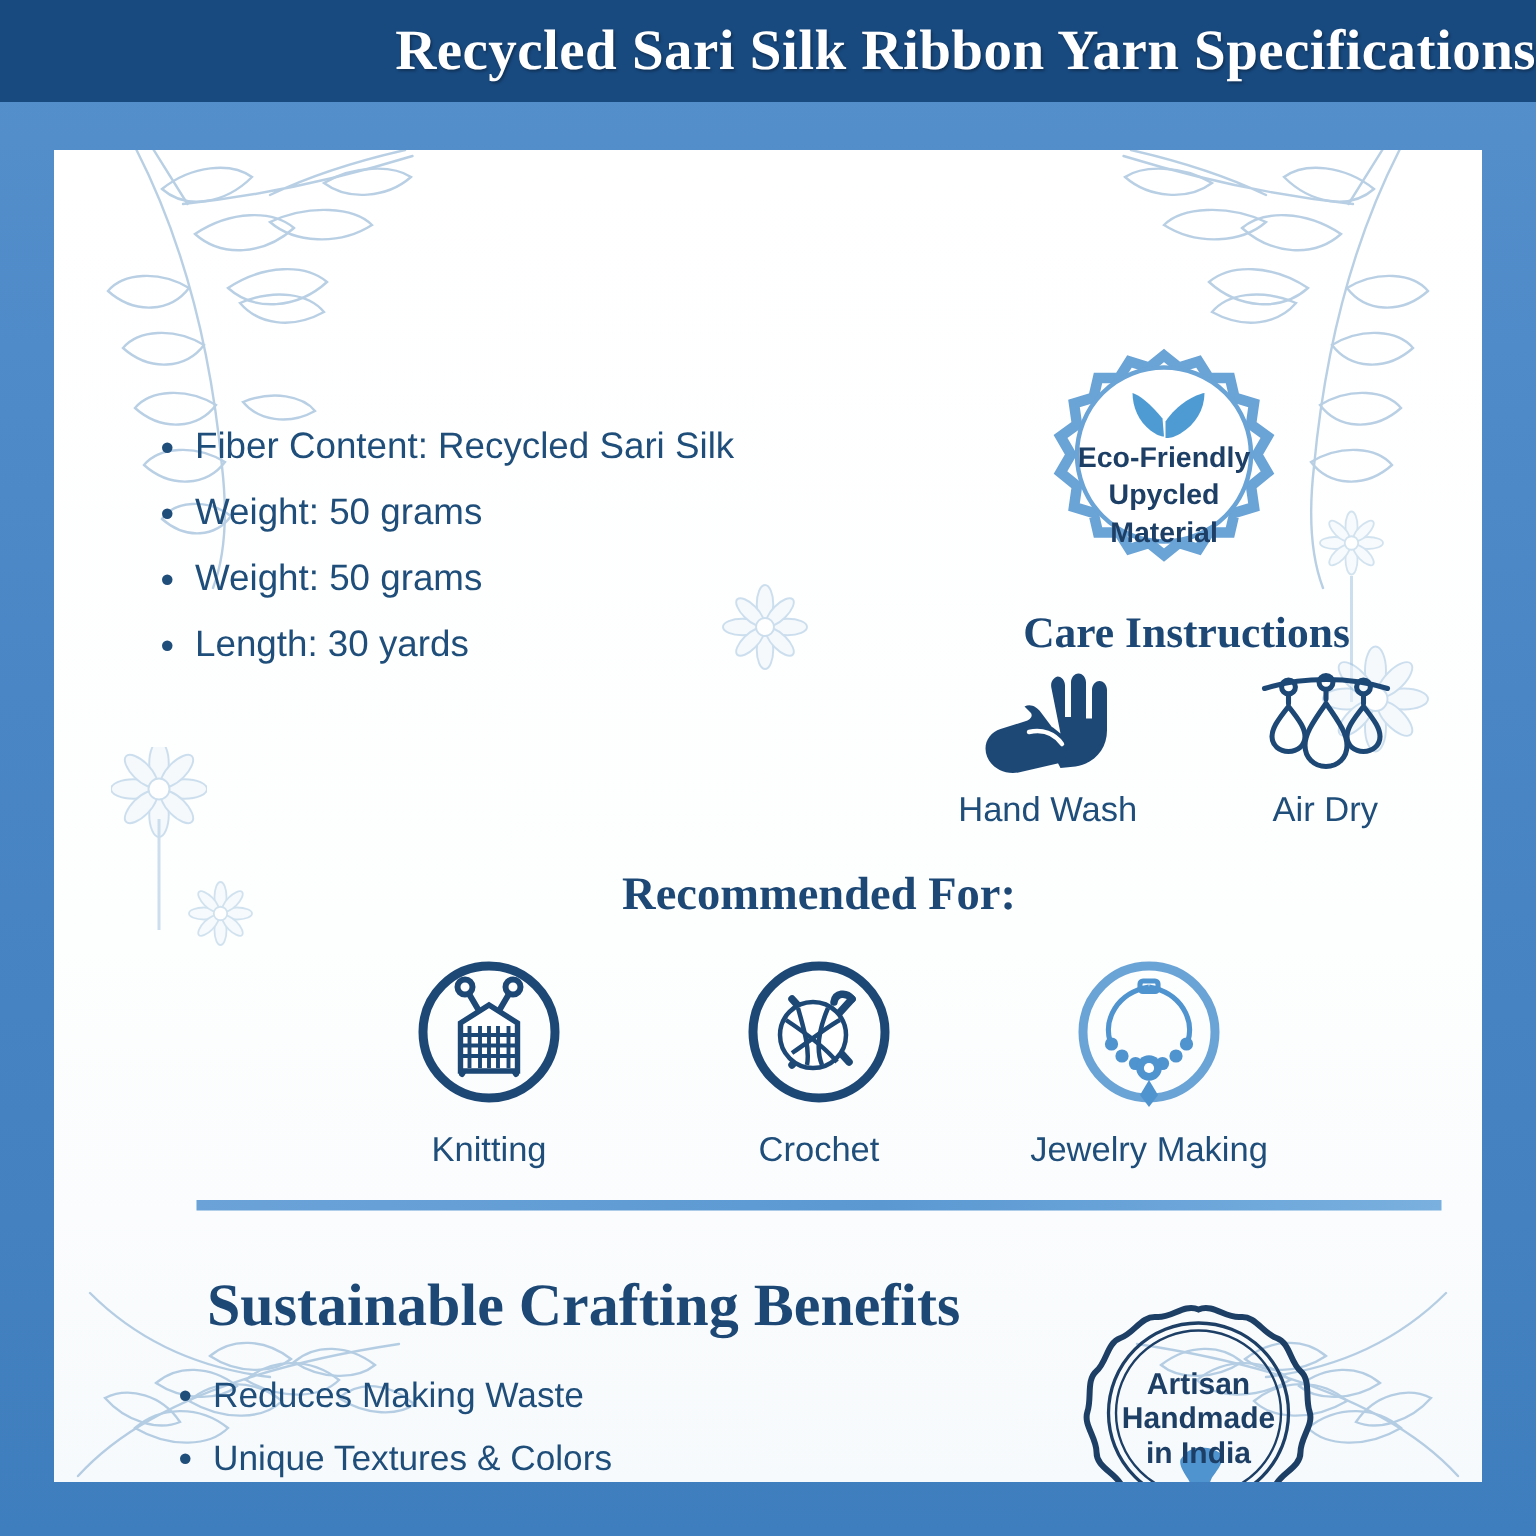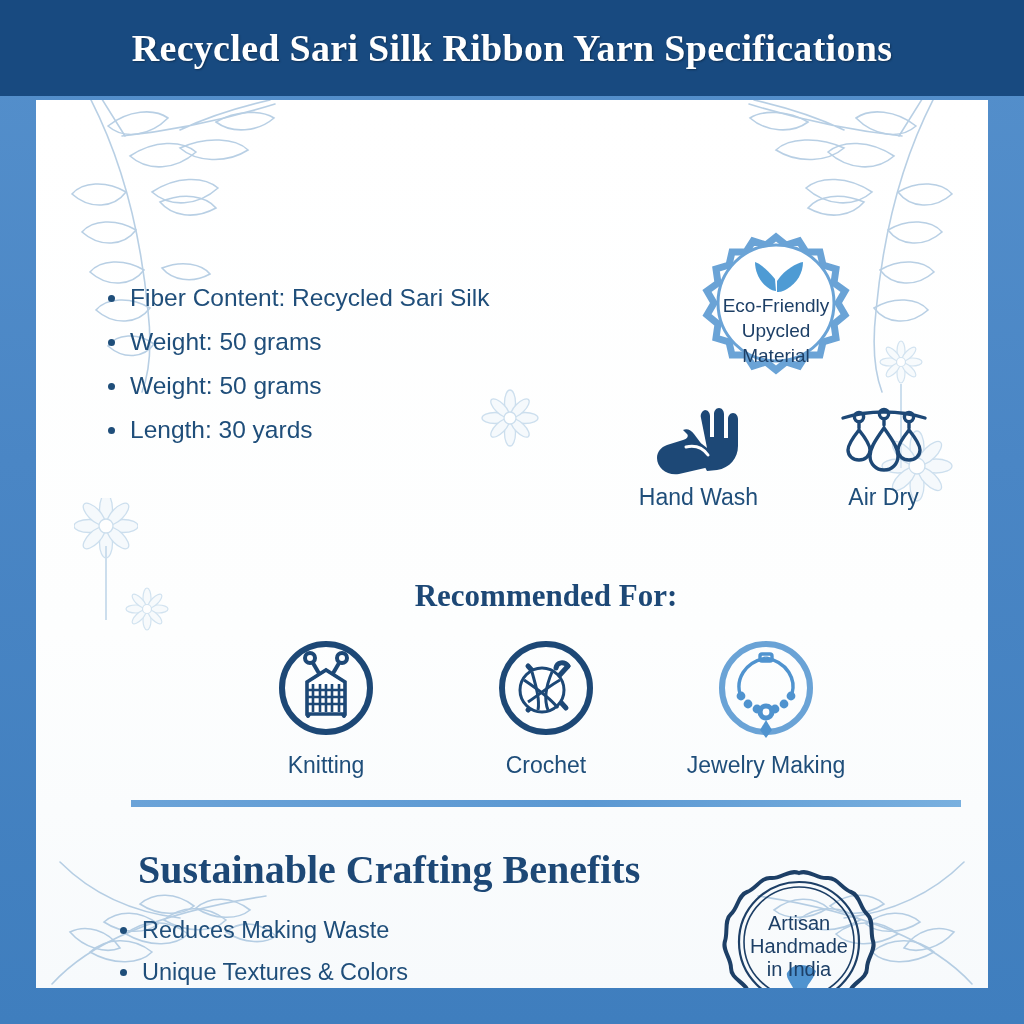--- a/index.html
+++ b/index.html
@@ -5,22 +5,22 @@
   html,body{margin:0;padding:0;}
   body{
     width:1024px;height:1024px;overflow:hidden;
     background:#4a86c5;
     font-family:"Liberation Sans", sans-serif;
   }
   .poster{position:relative;width:1024px;height:1024px;background:linear-gradient(180deg,#5590cc 0%, #4a86c5 45%, #3f7ebe 100%);}
 
   
   .header{
-    position:absolute;left:0;top:0;width:1024px;height:96px;
-    background:#184a80;display:flex;align-items:center;justify-content:center;
+    position:absolute;left:0;top:0;width:1024px;height:68px;
+    background:#184a80;display:flex;align-items:center;justify-content:flex-end;
   }
   .header-title{
     font-family:"Liberation Serif", serif;
     font-weight:bold;font-size:38px;color:#ffffff;letter-spacing:.3px;
     text-shadow:1px 1px 2px rgba(0,0,0,.35);
     white-space:nowrap;
   }
 
   
   .card{
@@ -51,21 +51,21 @@
     width:7px;height:7px;border-radius:50%;background:#1f4e7a;
   }
 
   #product-details{position:absolute;left:66px;top:176px;width:520px;}
   #product-details .sec-title{font-size:33px;margin:0 0 18px 28px;}
 
   
   #eco-badge{position:absolute;left:657px;top:131px;width:166px;height:166px;}
   .badge-txt{
     position:absolute;left:0;right:0;text-align:center;
-    color:#1d3f66;font-size:19px;line-height:25px;
+    color:#1d3f66;font-size:19px;line-height:25px;font-weight:bold;
   }
 
   
   #care{position:absolute;left:590px;top:306px;width:330px;}
   #care .sec-title{font-size:29px;text-align:center;margin:0 0 8px 0;white-space:nowrap;}
   .care-row{display:flex;justify-content:center;gap:57px;}
   .care-item{width:128px;text-align:center;}
   .care-label{color:#1f4e7a;font-size:23px;margin-top:2px;}
 
   
@@ -267,20 +267,21 @@
           <path d="M82 48 C 74 38 66 32 62 31 C 62 40 66 50 74 56 C 78 59 81 60 83 60 Z"></path>
           <path d="M84 50 C 92 38 104 32 110 31 C 110 42 104 52 94 58 C 89 61 86 61 84 61 Z"></path>
         </g>
       </svg>
       <div class="badge-txt" style="top:62px;">Eco-Friendly</div>
       <div class="badge-txt" style="top:87px;">Upycled</div>
       <div class="badge-txt" style="top:112px;">Material</div>
     </div>
 
     <section id="care">
+      <h2 class="sec-title">Care Instructions</h2>
       <div class="care-row">
         <div class="care-item">
           <svg width="92" height="72" viewBox="0 0 92 72">
             <g fill="#1d4876">
               <path d="M52 4 C55 4 57 7 57 10 L57 31 L61 31 L61 8 C61 5 63 2 66 2 C69 2 71 5 71 8 L71 32 L75 32 L75 13 C75 10 77 7 80 7 C83 7 85 10 85 13 L85 40 C85 52 77 62 64 64 L54 65 L44 46 C41 41 44 36 49 38 L54 42 L48 12 C47 8 49 5 52 4 Z"></path>
               <path d="M30 24 C34 22 38 24 41 28 L56 48 C60 54 58 60 52 62 L26 68 C14 70 4 62 4 52 C4 46 8 41 14 39 L30 34 C34 33 36 30 34 28 Z"></path>
             </g>
             <path d="M33 41 C42 39 50 42 55 49" fill="none" stroke="#ffffff" stroke-width="3" stroke-linecap="round"></path>
           </svg>
           <div class="care-label">Hand Wash</div>

